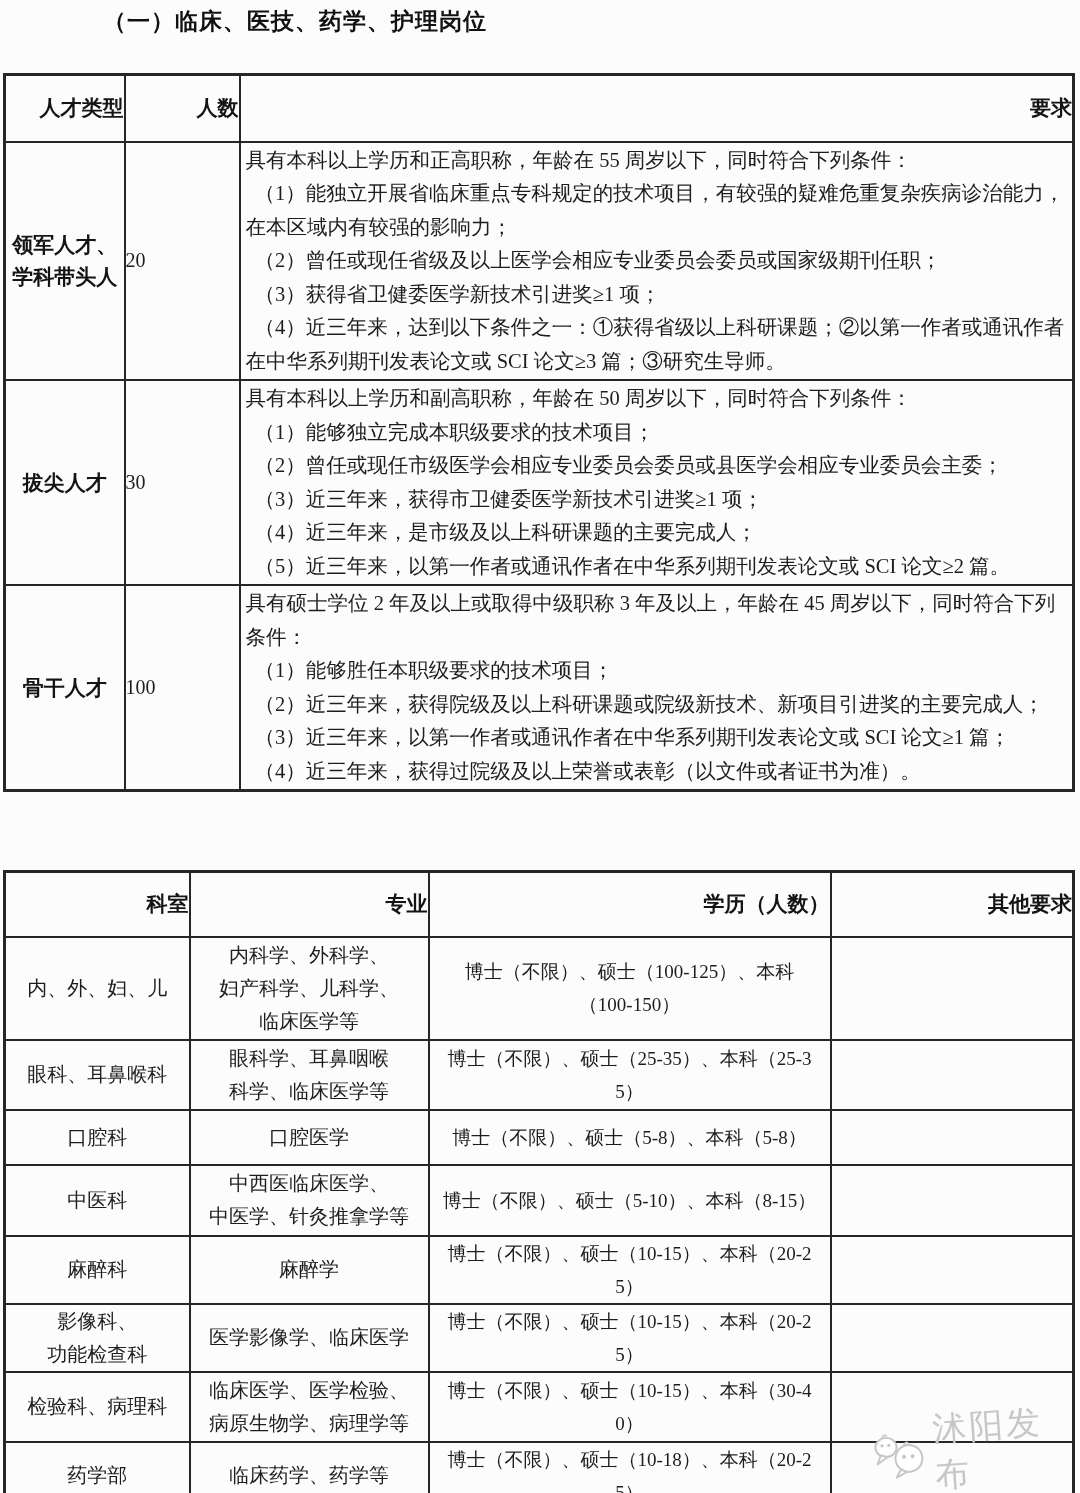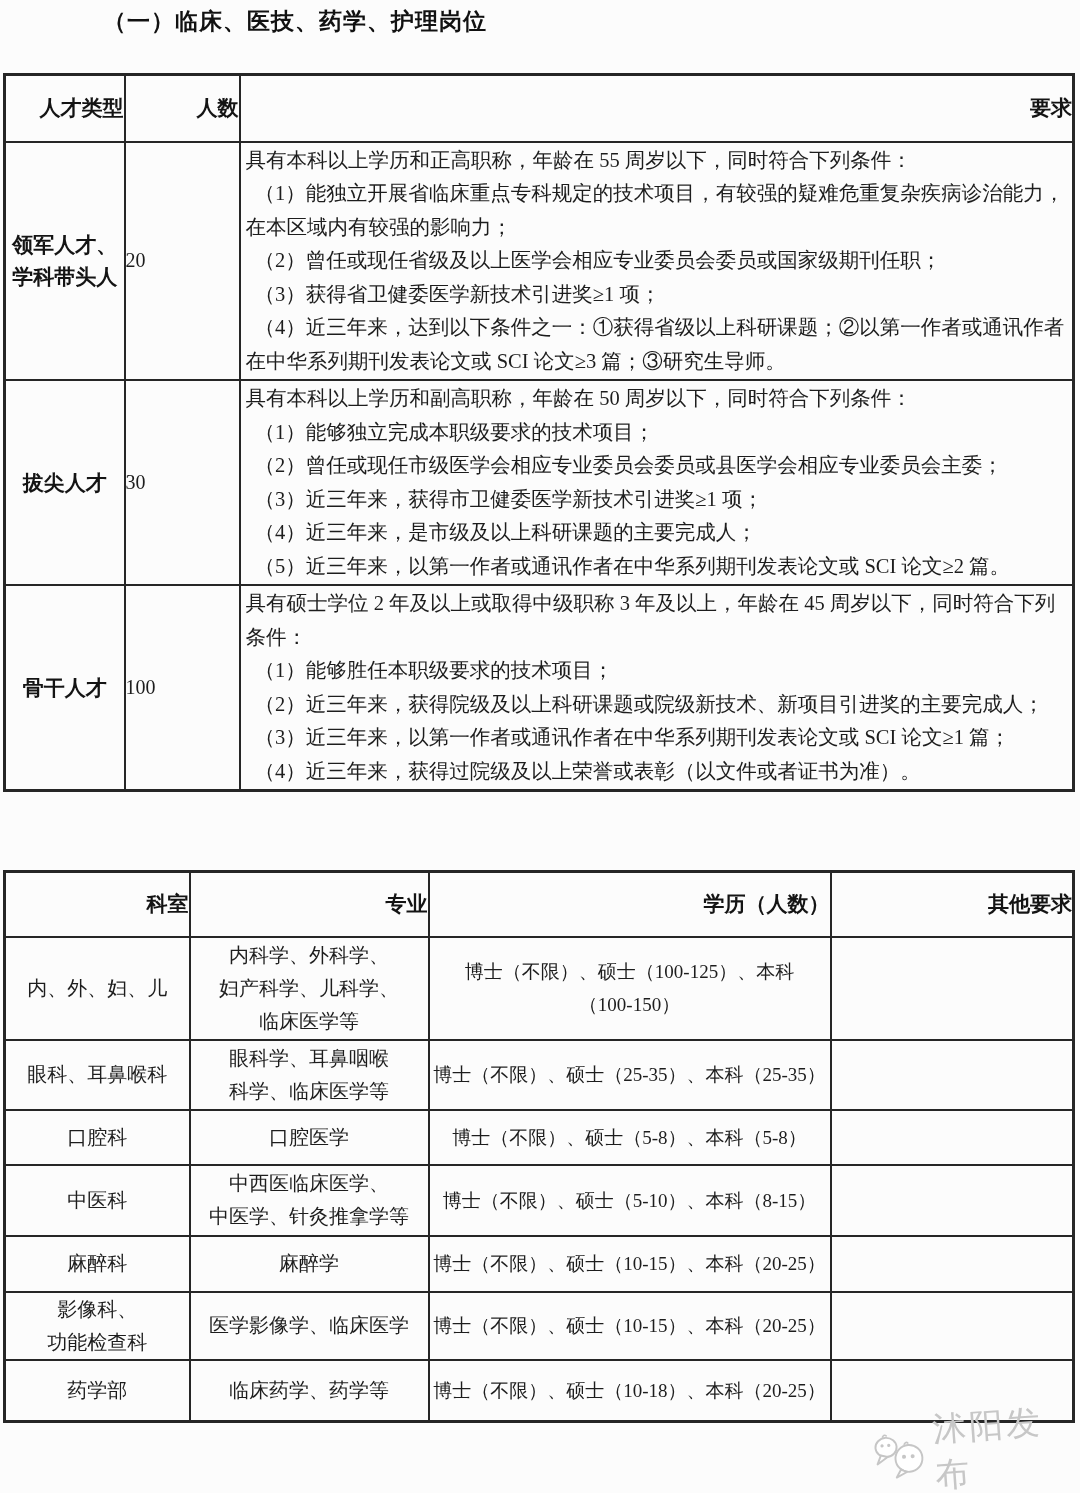--- a/index.html
+++ b/index.html
@@ -46,21 +46,21 @@
     word-break:break-all;
   }
   .t1 td.req p { margin:0; }
   .t1 td.req p.n { text-indent:9px; }
   
   .t2 td {
     font-size:20px; line-height:33px;
     text-align:center; vertical-align:middle;
     white-space:pre-line; word-break:break-all;
   }
-  .t2 td.degrees { font-size:19px; padding:0 1px; }
+  .t2 td.degrees { font-size:19px; padding:0 7px; }
   
   .watermark {
     position:absolute; left:872px; top:1404px; width:204px;
     display:flex; align-items:center; gap:6px;
     transform:rotate(-4deg); z-index:3;
     pointer-events:none;
   }
   .watermark .wm-text {
     font-family:"Liberation Sans", sans-serif;
     font-size:34px; letter-spacing:3px;
@@ -173,20 +173,27 @@
       <td>麻醉科</td>
       <td>麻醉学</td>
       <td class="degrees">博士（不限）、硕士（10-15）、本科（20-25）</td>
       <td></td>
     </tr>
     <tr style="height:68px">
       <td>影像科、
 功能检查科</td>
       <td>医学影像学、临床医学</td>
       <td class="degrees">博士（不限）、硕士（10-15）、本科（20-25）</td>
+      <td></td>
+    </tr>
+    <tr style="height:70px">
+      <td>检验科、病理科</td>
+      <td>临床医学、医学检验、
+病原生物学、病理学等</td>
+      <td class="degrees">博士（不限）、硕士（10-15）、本科（30-40）</td>
       <td></td>
     </tr>
     <tr style="height:62px">
       <td>药学部</td>
       <td>临床药学、药学等</td>
       <td class="degrees">博士（不限）、硕士（10-18）、本科（20-25）</td>
       <td></td>
     </tr>
   </tbody>
 </table>

